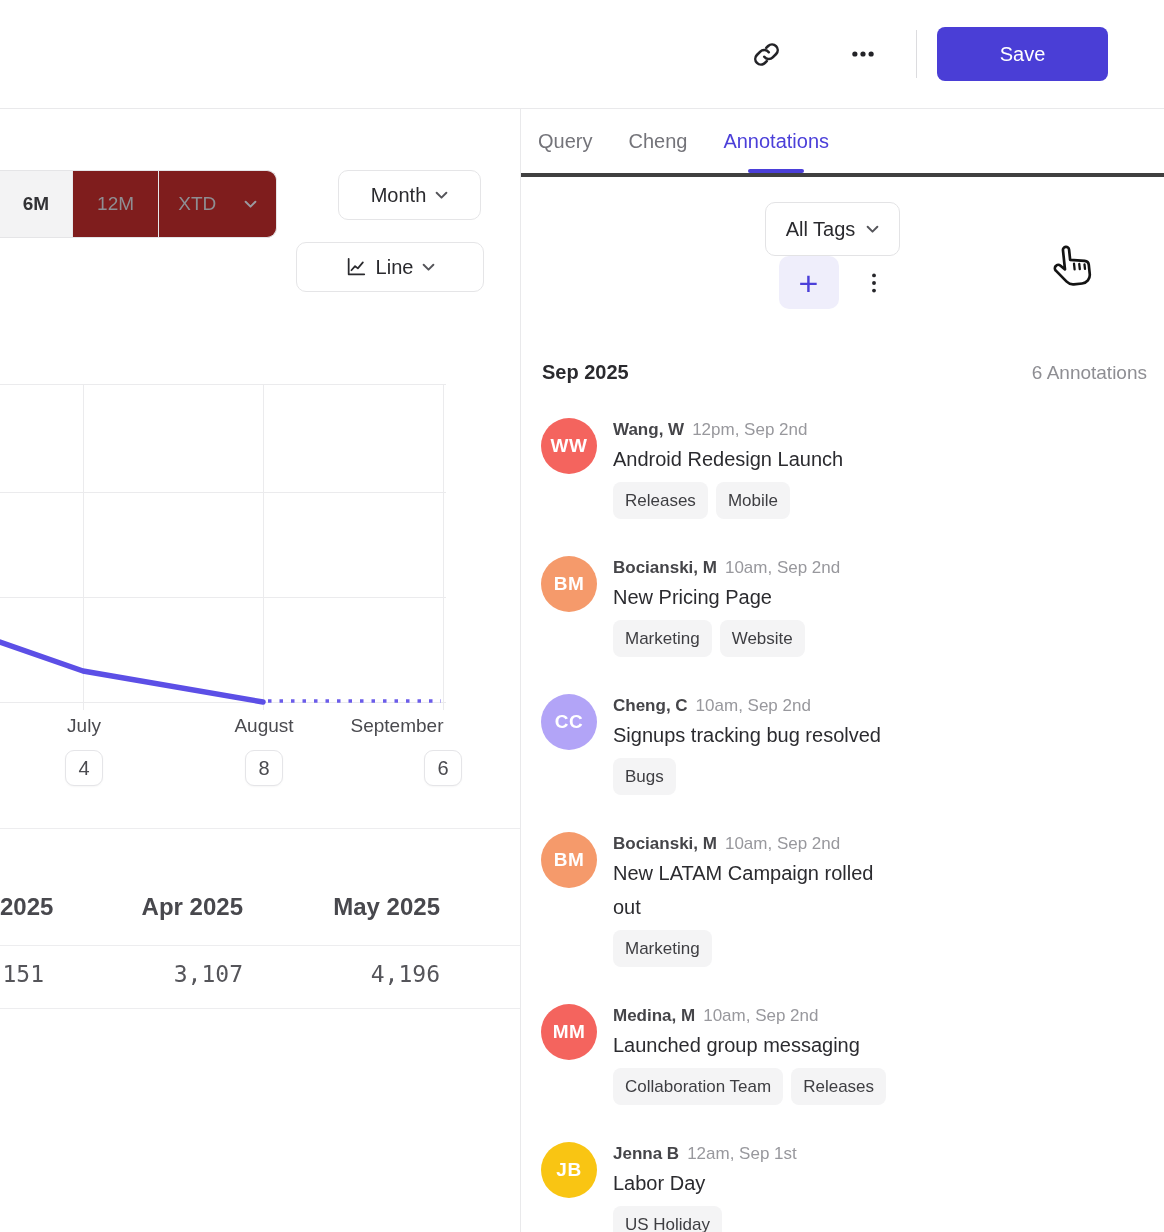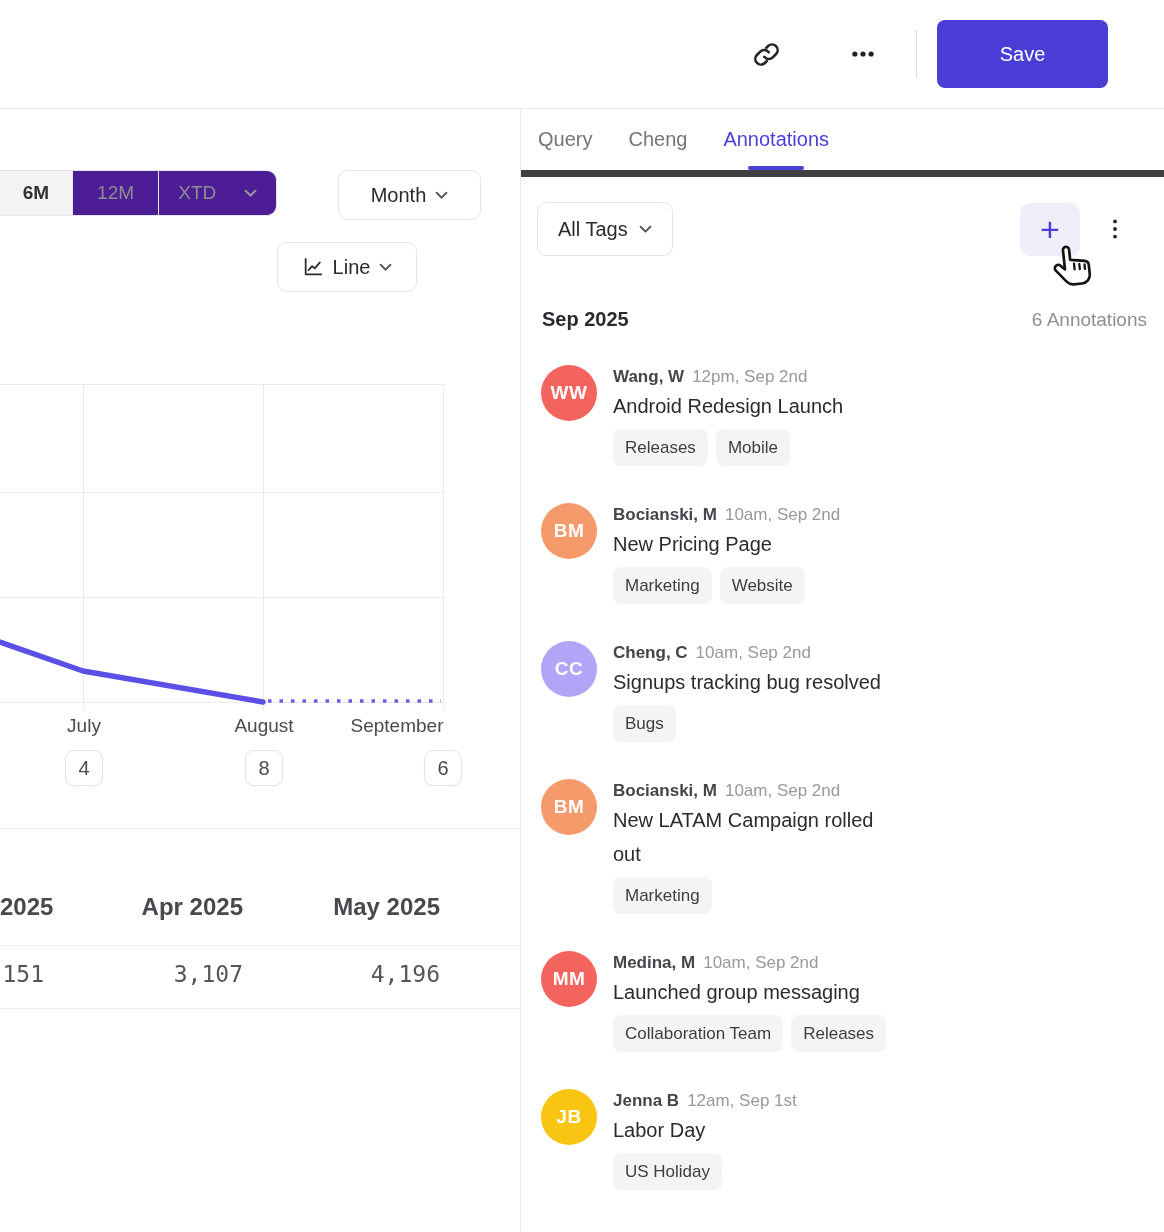--- a/index.html
+++ b/index.html
@@ -10,47 +10,47 @@
   }
   
   .top-header{
     height:109px;display:flex;align-items:center;justify-content:flex-end;
     padding-right:56px;border-bottom:1px solid #e9e9eb;box-sizing:border-box;
   }
   .icon-btn{width:44px;height:44px;display:flex;align-items:center;justify-content:center;
     background:none;border:none;cursor:pointer;color:#232327;}
   .hdr-divider{width:1px;height:48px;background:#dcdcdf;margin:0 20px 0 31px;}
   .save-btn{
-    width:171px;height:68px;border:none;border-radius:8px;background:#4a3ed6;
+    width:171px;height:54px;border:none;border-radius:8px;background:#4a3ed6;
     color:#fff;font-size:20px;font-weight:500;font-family:inherit;cursor:pointer;
   }
   
   .main{display:flex;height:1123px;}
   .left-panel{width:521px;box-sizing:border-box;border-right:1px solid #e9e9eb;
     position:relative;overflow:hidden;flex:none;}
   .right-panel{flex:1;position:relative;overflow:hidden;}
   
   .seg-group{
-    position:absolute;left:0;top:61px;height:46px;width:277px;display:flex;
+    position:absolute;left:0;top:61px;height:68px;width:277px;display:flex;
     border:1px solid #e5e5e7;border-left:none;border-radius:0 10px 10px 0;
-    box-sizing:border-box;overflow:hidden;background:#4c1d95;
+    box-sizing:border-box;overflow:hidden;background:#7f1d1d;
   }
   .seg{display:flex;align-items:center;justify-content:center;gap:7px;
     font-size:19px;font-weight:500;color:#8e8e93;cursor:pointer;
     border-right:1px solid #e8e8ea;box-sizing:border-box;height:100%;}
   .seg:last-child{border-right:none;gap:28px;}
   .seg.active{background:#f3f3f4;color:#323235;font-weight:600;}
   .pill-btn{
     position:absolute;display:flex;align-items:center;justify-content:center;gap:9px;
     height:50px;border:1px solid #e5e5e7;border-radius:10px;background:#fff;
     font-size:20px;font-weight:500;color:#2a2a2e;cursor:pointer;box-sizing:border-box;
     font-family:inherit;
   }
   .month-btn{left:318px;top:61px;width:143px;margin-left:20px;}
-  .linetype-btn{left:277px;top:133px;width:140px;}
+  .linetype-btn{left:296px;top:133px;width:188px;}
   .chev{flex:none;color:#55555a;}
   .seg .chev{color:#9a9aa0;}
   
   .chart-svg{position:absolute;left:0;top:275px;}
   .gridline{stroke:#ebebed;stroke-width:1;}
   .chart-line{fill:none;stroke-linecap:round;stroke-linejoin:round;}
   .x-label{position:absolute;top:606px;transform:translateX(-50%);
     font-size:19px;color:#4a4a4f;white-space:nowrap;}
   .x-badge{
     position:absolute;top:641px;transform:translateX(-50%);
@@ -60,28 +60,28 @@
     box-shadow:0 1px 2px rgba(0,0,0,.04);cursor:pointer;
   }
   
   .t-line{position:absolute;left:0;width:521px;height:1px;background:#ededef;}
   .t-head{position:absolute;top:784px;left:0;text-align:right;
     font-size:24px;font-weight:600;color:#48484d;white-space:nowrap;}
   .t-val{position:absolute;top:852px;left:0;text-align:right;
     font-family:"DejaVu Sans Mono",monospace;font-size:23px;color:#55555a;white-space:nowrap;}
   
   .tabs-row{height:68px;display:flex;align-items:stretch;gap:36px;
-    padding-left:17px;border-bottom:7px solid #404040;box-sizing:border-box;}
+    padding-left:17px;border-bottom:4px solid #404040;box-sizing:border-box;}
   .tab{position:relative;display:flex;align-items:center;font-size:20px;
     color:#74747a;cursor:pointer;font-weight:500;}
   .tab.active{color:#4b3fd9;}
   .tab-underline{position:absolute;bottom:0;left:50%;transform:translateX(-50%);
     width:56px;height:4px;border-radius:2px;background:#4b3fd9;}
   .toolbar{margin-top:25px;padding:0 36px 0 16px;display:flex;
-    justify-content:space-between;}
+    align-items:center;justify-content:space-between;flex-direction:column;}
   .alltags-btn{height:54px;padding:0 20px;display:flex;align-items:center;gap:11px;
     border:1px solid #e3e3e5;border-radius:10px;background:#fff;font-size:20px;
     color:#2a2a2e;font-weight:500;cursor:pointer;font-family:inherit;}
   .toolbar-right{display:flex;align-items:center;gap:22px;}
   .add-btn{width:60px;height:53px;border:none;border-radius:10px;background:#efeefb;
     color:#4b3fd9;font-size:34px;font-weight:300;line-height:50px;cursor:pointer;
     font-family:inherit;}
   .kebab-btn{width:26px;height:44px;background:none;border:none;cursor:pointer;
     display:flex;align-items:center;justify-content:center;color:#26262a;}
   .section-row{margin-top:52px;padding:0 17px 0 21px;display:flex;

